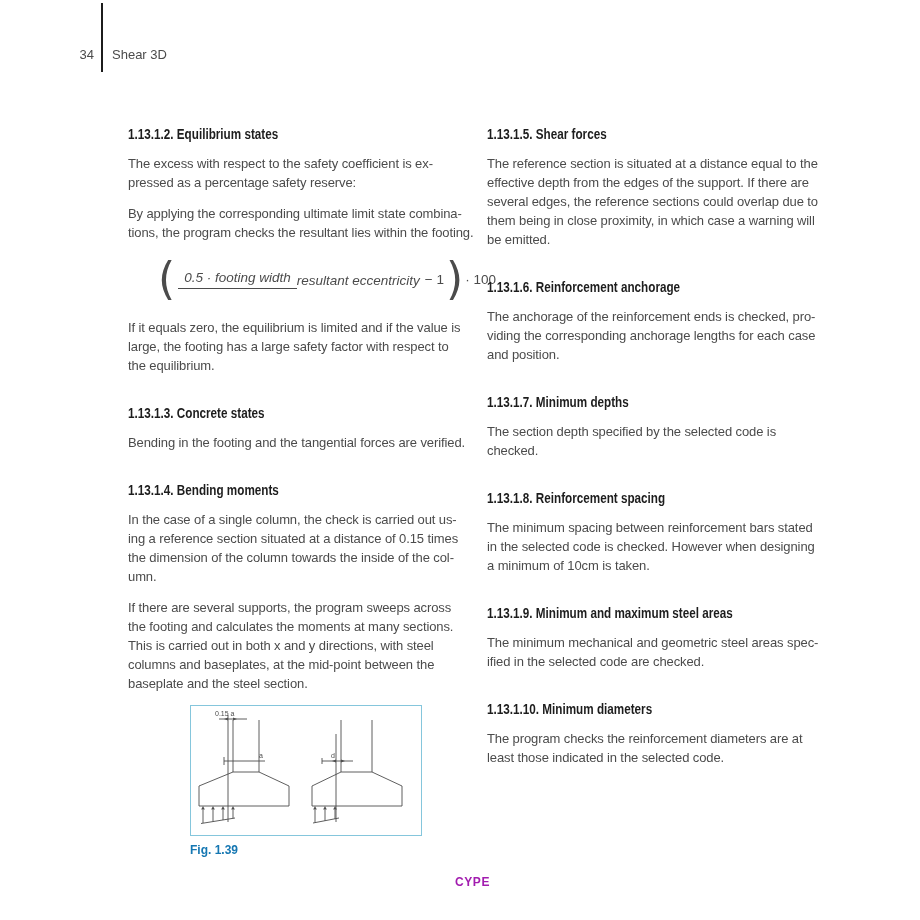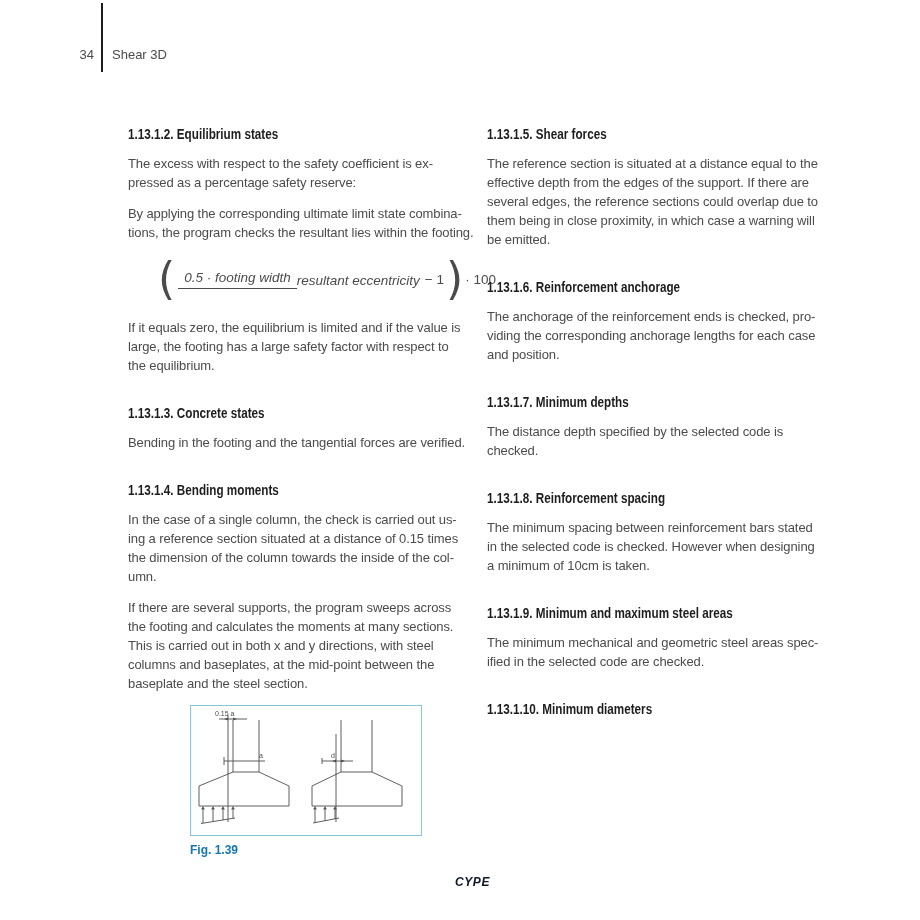--- a/index.html
+++ b/index.html
@@ -115,22 +115,21 @@
 
   
   .footer-brand {
     position: absolute;
     left: 100px; top: 875px;
     width: 745px;
     text-align: center;
     font-size: 12px;
     font-weight: bold;
     letter-spacing: 0.6px;
-    color: #0f172a;
-    font-style: italic;
+    color: #a21caf;
   }
 </style>
 </head>
 <body>
 
 <div class="page">
 
   <div class="page-number">34</div>
   <div class="header-divider"></div>
   <div class="doc-title">Shear 3D</div>
@@ -237,31 +236,33 @@
 several edges, the reference sections could overlap due to
 them being in close proximity, in which case a warning will
 be emitted.</p>
 
     <div class="sec-h">1.13.1.6. Reinforcement anchorage</div>
     <p class="body-p">The anchorage of the reinforcement ends is checked, pro-
 viding the corresponding anchorage lengths for each case
 and position.</p>
 
     <div class="sec-h">1.13.1.7. Minimum depths</div>
-    <p class="body-p">The distance depth specified by the selected code is
+    <p class="body-p">The section depth specified by the selected code is
 checked.</p>
 
     <div class="sec-h">1.13.1.8. Reinforcement spacing</div>
     <p class="body-p">The minimum spacing between reinforcement bars stated
 in the selected code is checked. However when designing
 a minimum of 10cm is taken.</p>
 
     <div class="sec-h">1.13.1.9. Minimum and maximum steel areas</div>
     <p class="body-p">The minimum mechanical and geometric steel areas spec-
 ified in the selected code are checked.</p>
 
     <div class="sec-h">1.13.1.10. Minimum diameters</div>
+    <p class="body-p">The program checks the reinforcement diameters are at
+least those indicated in the selected code.</p>
 
   </div>
 
   <div class="footer-brand">CYPE</div>
 
 </div>
 
 </body></html>

